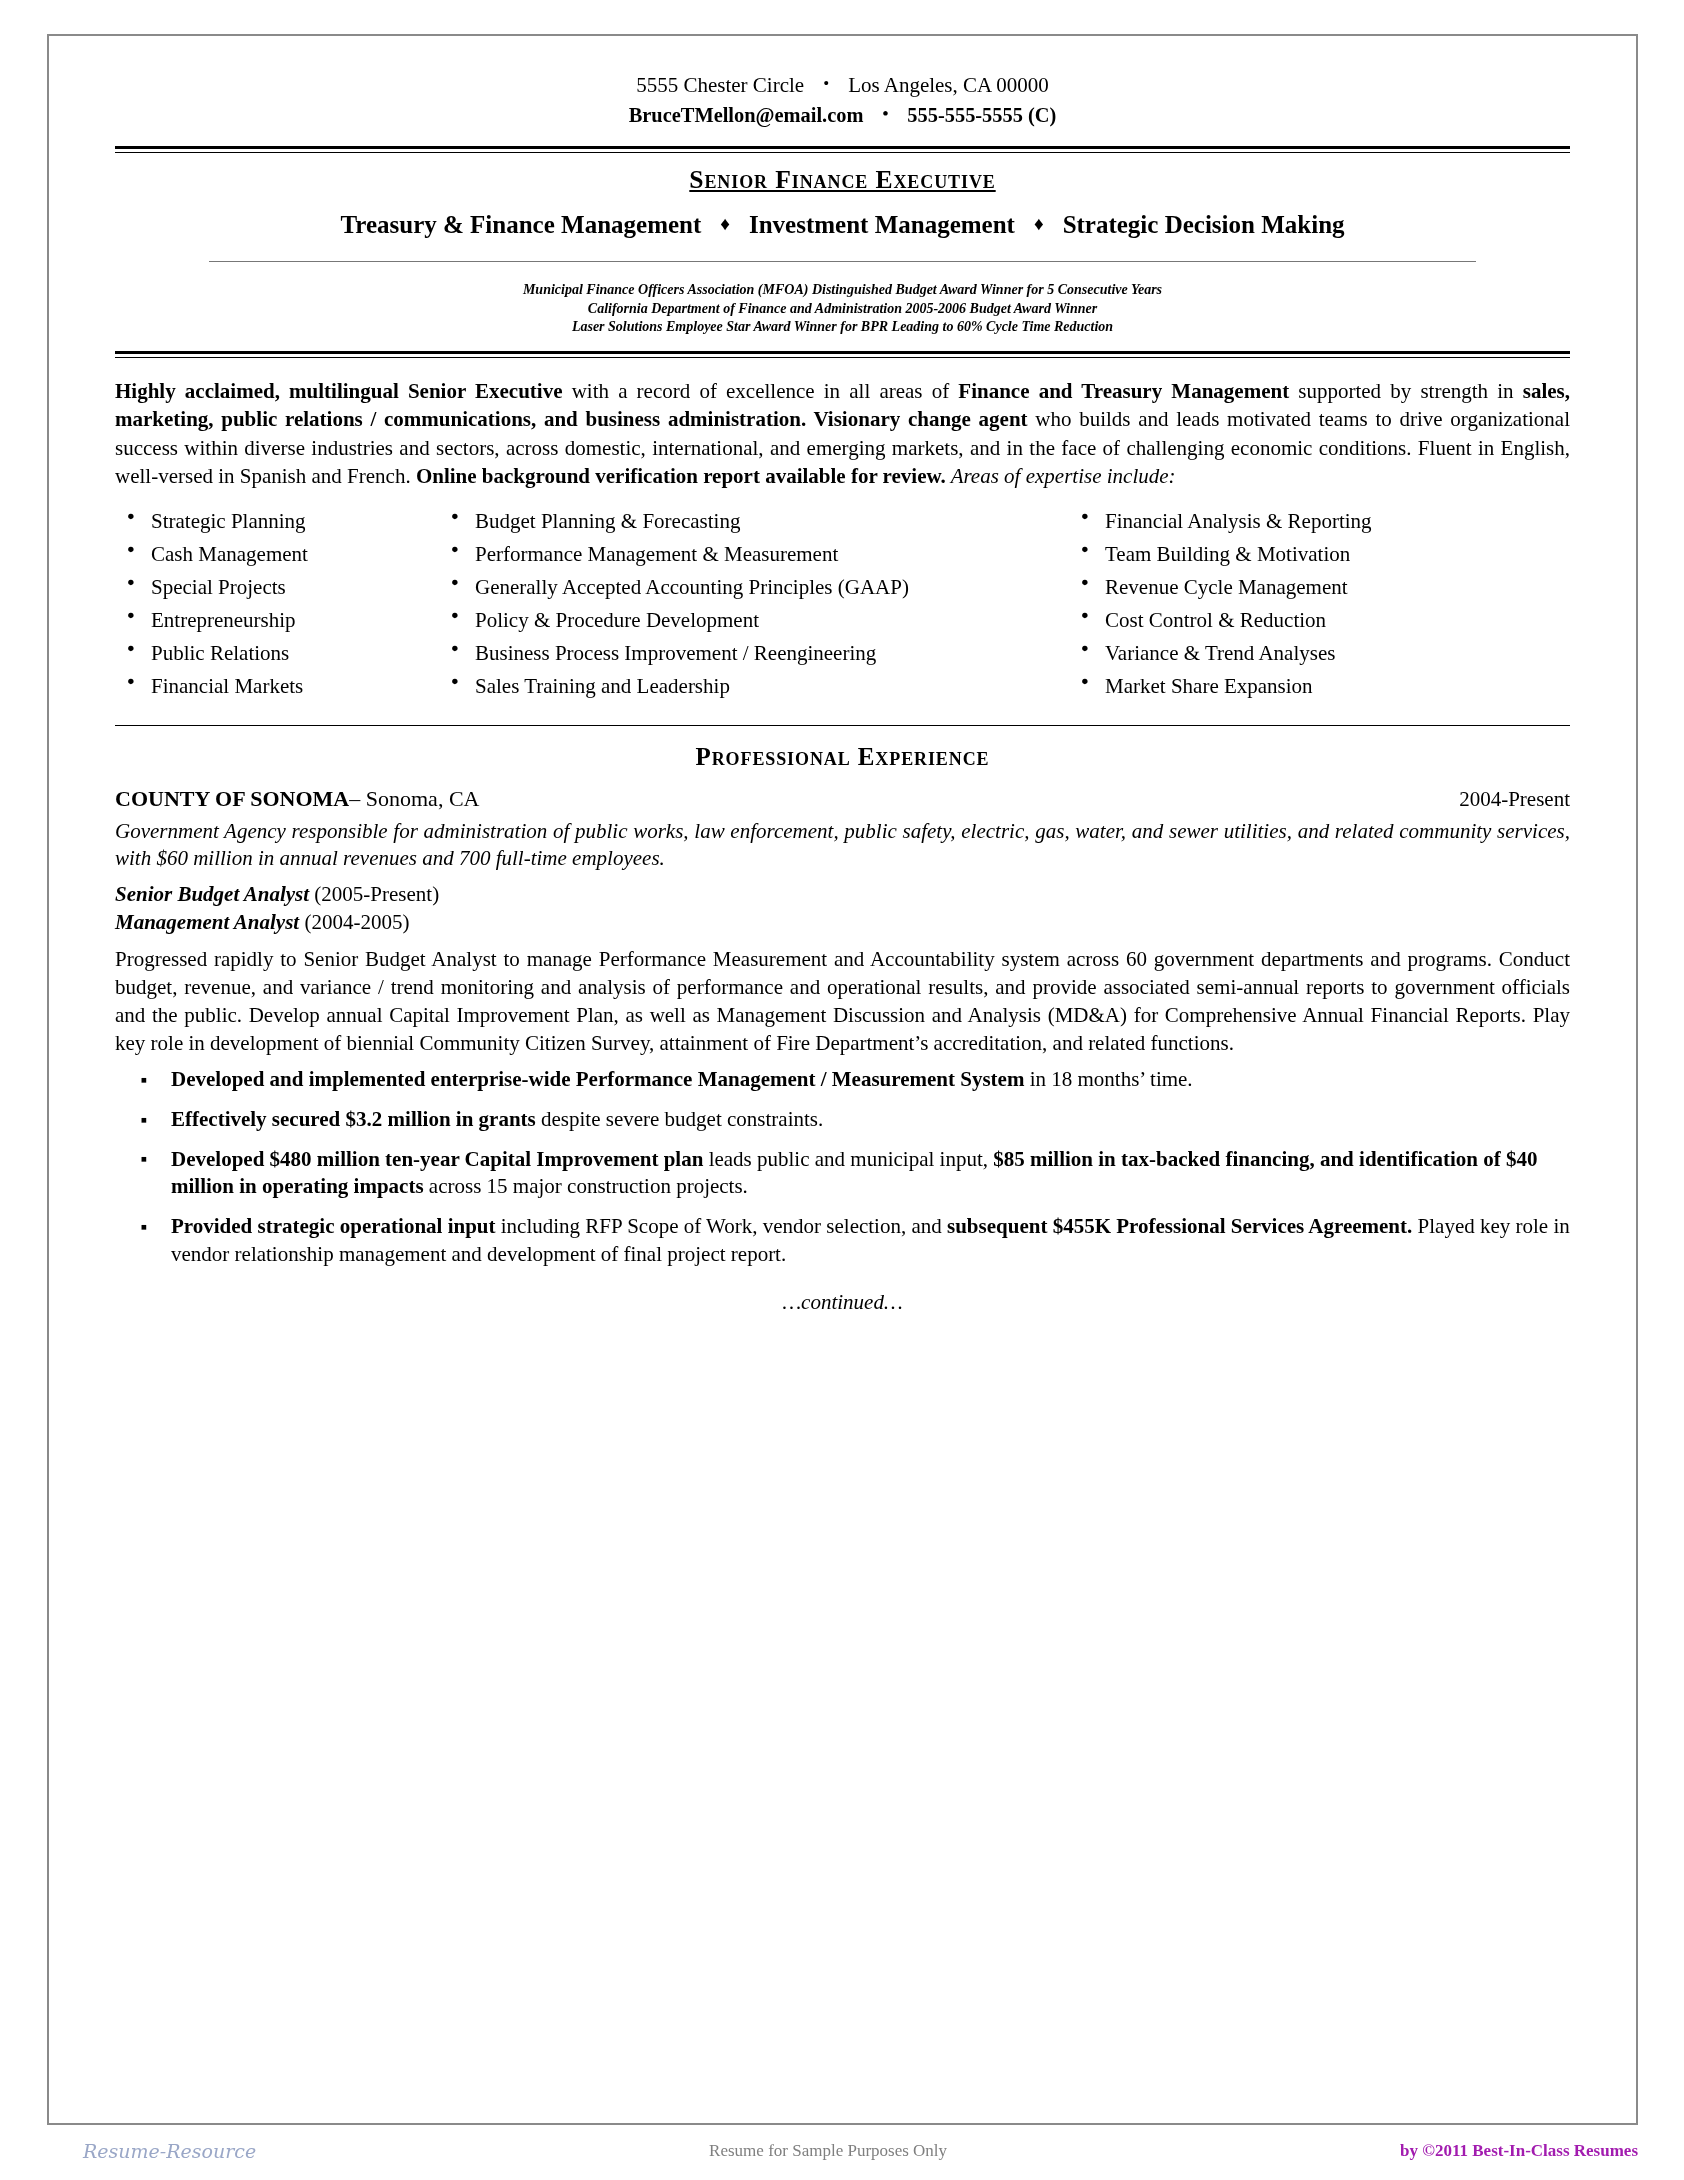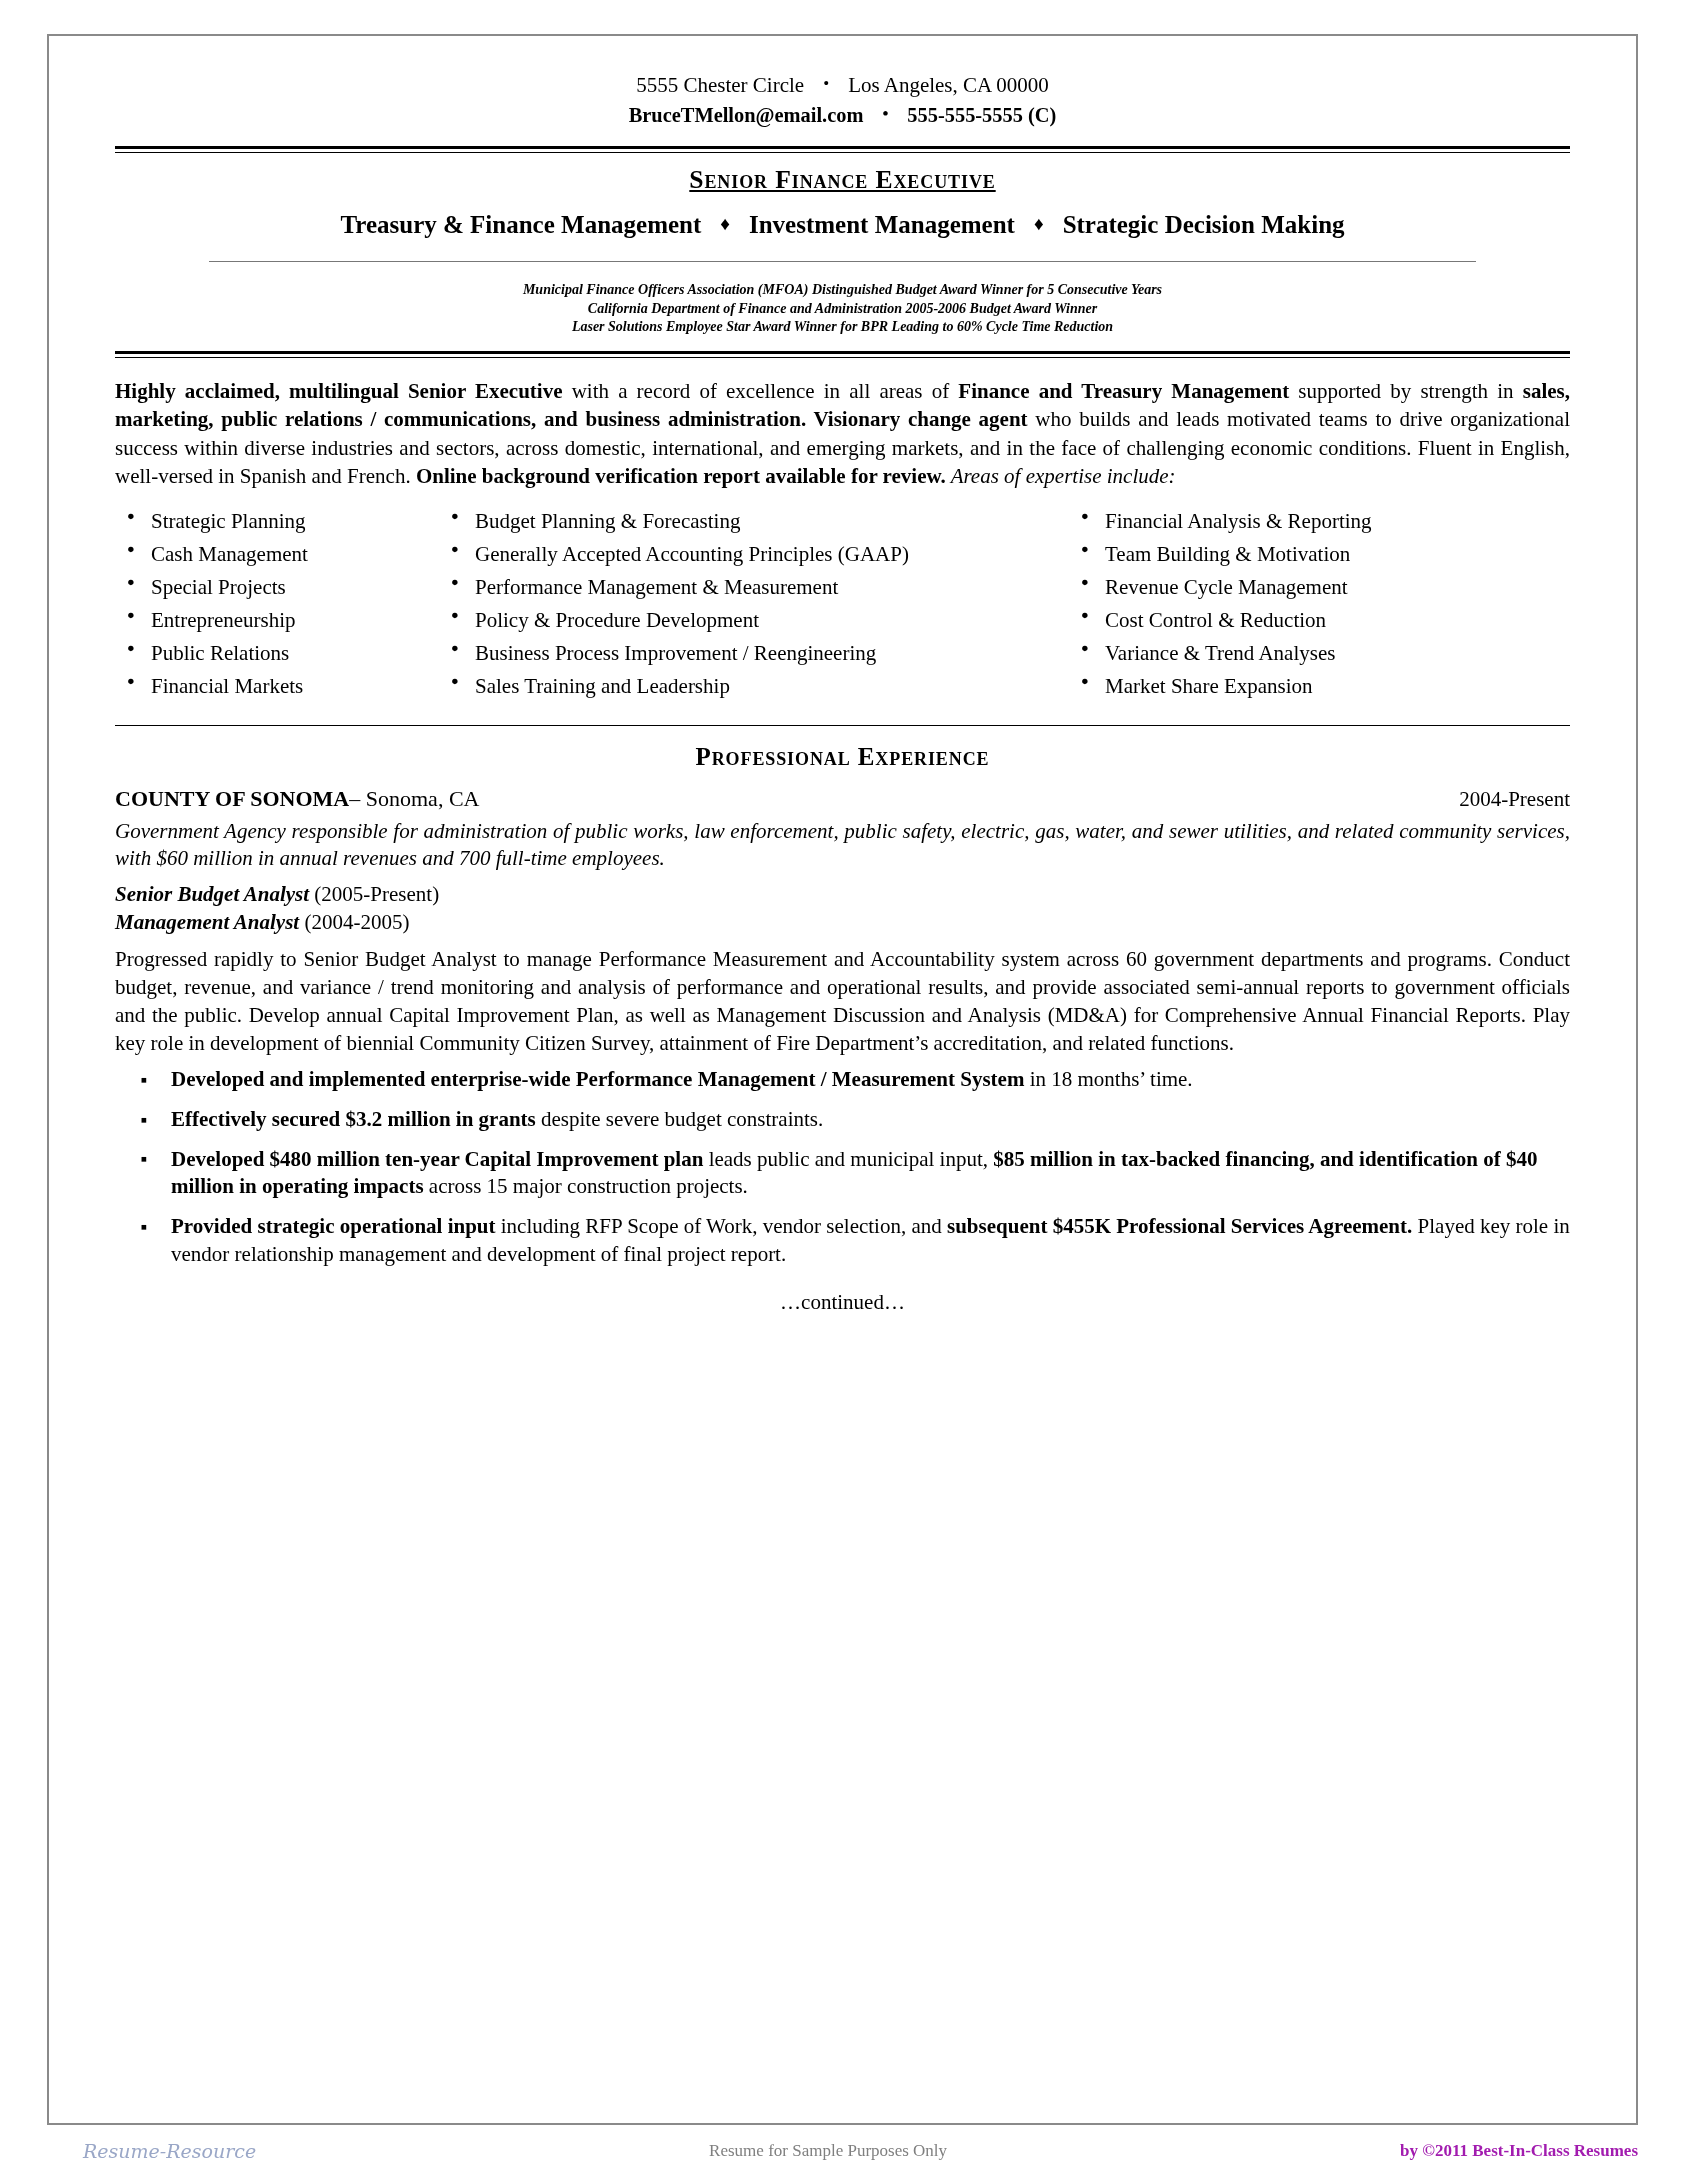--- a/index.html
+++ b/index.html
@@ -190,20 +190,21 @@
     position: absolute;
     left: 25.6px;
     top: 0.9px;
     font-size: 19px;
   }
   .bullet b { font-weight: bold; }
 
   .continued {
     text-align: center;
     font-size: 21px;
+    font-style: italic;
     margin: 22px 0 6px 0;
   }
 
   
   .footer {
     position: absolute;
     left: 47px;
     right: 47px;
     bottom: 19px;
     display: flex;
@@ -263,22 +264,22 @@
       <div class="exp-col c1">
         <div class="exp-item">Strategic Planning</div>
         <div class="exp-item">Cash Management</div>
         <div class="exp-item">Special Projects</div>
         <div class="exp-item">Entrepreneurship</div>
         <div class="exp-item">Public Relations</div>
         <div class="exp-item">Financial Markets</div>
       </div>
       <div class="exp-col c2">
         <div class="exp-item">Budget Planning &amp; Forecasting</div>
+        <div class="exp-item">Performance Management &amp; Measurement</div>
         <div class="exp-item">Generally Accepted Accounting Principles (GAAP)</div>
-        <div class="exp-item">Performance Management &amp; Measurement</div>
         <div class="exp-item">Policy &amp; Procedure Development</div>
         <div class="exp-item">Business Process Improvement / Reengineering</div>
         <div class="exp-item">Sales Training and Leadership</div>
       </div>
       <div class="exp-col c3">
         <div class="exp-item">Financial Analysis &amp; Reporting</div>
         <div class="exp-item">Team Building &amp; Motivation</div>
         <div class="exp-item">Revenue Cycle Management</div>
         <div class="exp-item">Cost Control &amp; Reduction</div>
         <div class="exp-item">Variance &amp; Trend Analyses</div>

